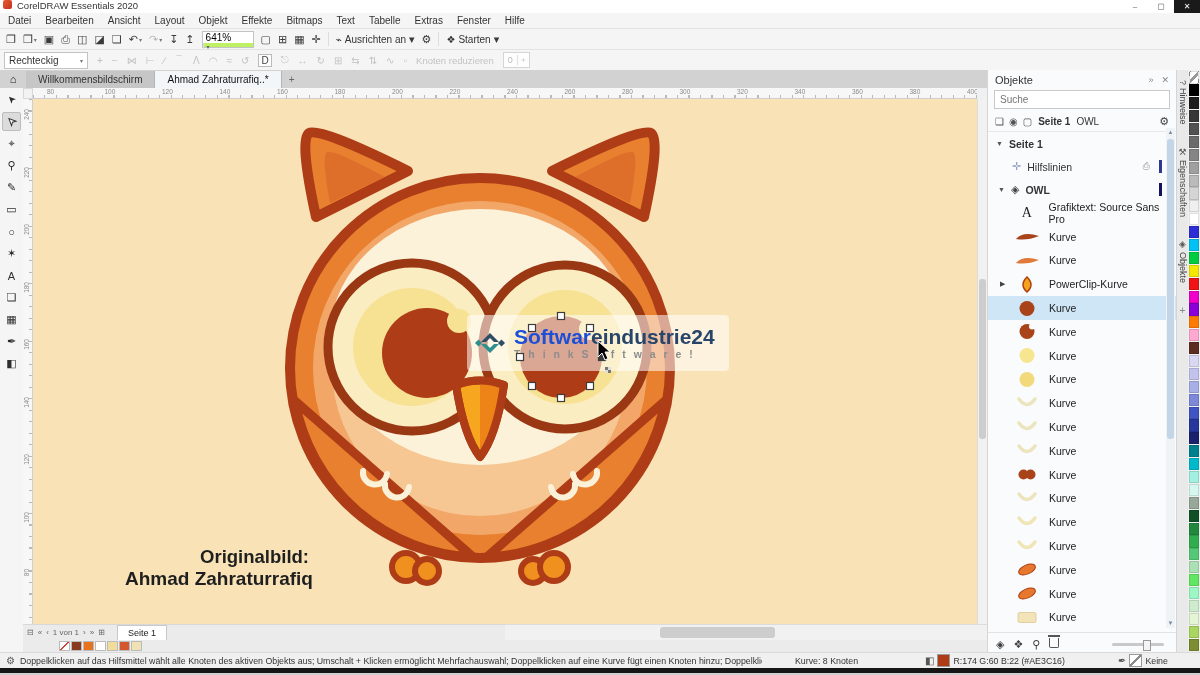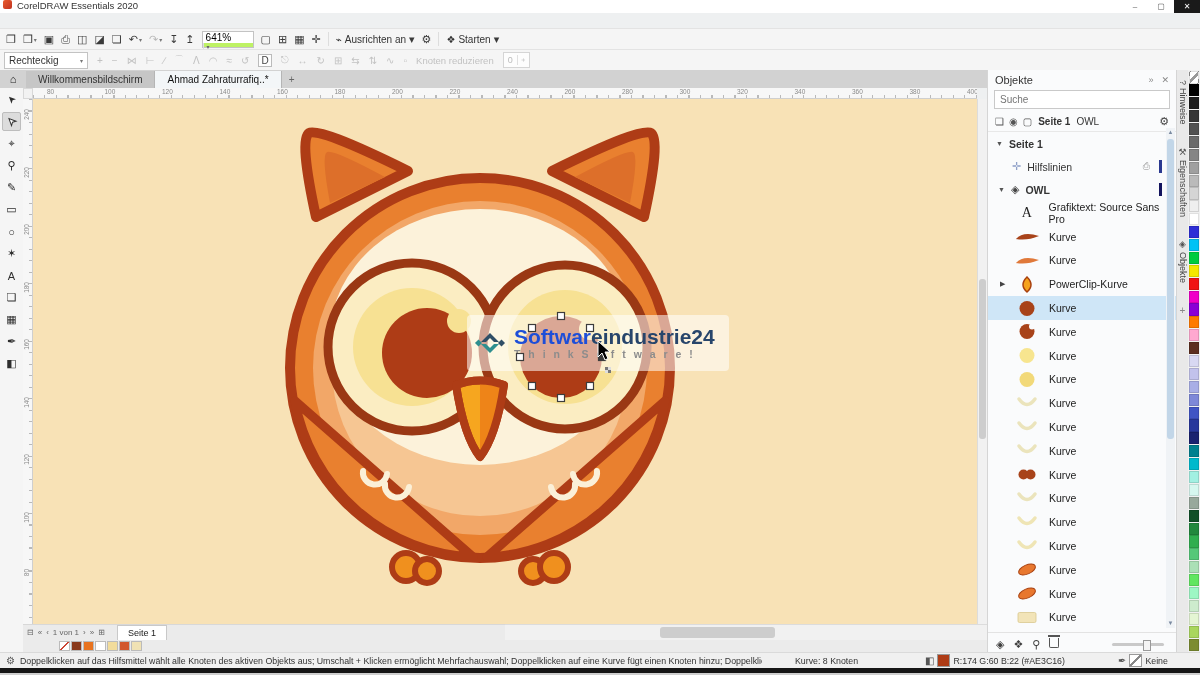--- a/index.html
+++ b/index.html
@@ -137,20 +137,34 @@
   <div class="abs titlebar" data-name="title-bar">
     <span class="corel-logo" data-name="corel-logo-icon"></span>
     <span data-name="window-title">CorelDRAW Essentials 2020</span>
     <div class="win-controls">
       <span class="win-btn" data-name="minimize-button">–</span>
       <span class="win-btn" data-name="maximize-button">▢</span>
       <span class="win-btn close" data-name="close-button">✕</span>
     </div>
   </div>
 
+  <div class="abs menubar" data-name="menu-bar">
+      <span class="menu-item" data-name="menu-datei">Datei</span>
+      <span class="menu-item" data-name="menu-bearbeiten">Bearbeiten</span>
+      <span class="menu-item" data-name="menu-ansicht">Ansicht</span>
+      <span class="menu-item" data-name="menu-layout">Layout</span>
+      <span class="menu-item" data-name="menu-objekt">Objekt</span>
+      <span class="menu-item" data-name="menu-effekte">Effekte</span>
+      <span class="menu-item" data-name="menu-bitmaps">Bitmaps</span>
+      <span class="menu-item" data-name="menu-text">Text</span>
+      <span class="menu-item" data-name="menu-tabelle">Tabelle</span>
+      <span class="menu-item" data-name="menu-extras">Extras</span>
+      <span class="menu-item" data-name="menu-fenster">Fenster</span>
+      <span class="menu-item" data-name="menu-hilfe">Hilfe</span>
+    </div>
 
   <div class="abs toolbar" data-name="standard-toolbar">
     <span style="display:flex;gap:7px;align-items:center;">
         <span class="tbi" data-name="new-document-button">
           <span data-name="new-document-icon">❐</span>
         </span>
         <span class="tbi" data-name="open-button">
           <span data-name="open-icon">❒</span>
           <span class="dd" data-name="chevron-down-icon">▾</span>
         </span>
@@ -387,20 +401,24 @@
         <path d="M24 16 L15 25 L6 16 L11 16 L15 20 L19 16 Z" fill="#2E8F8F"></path>
         <rect x="1" y="12.5" width="5" height="5" transform="rotate(45 3.5 15)" fill="#2E8F8F"></rect>
         <rect x="24" y="12.5" width="5" height="5" transform="rotate(45 26.5 15)" fill="#2F4E66"></rect>
       </svg>
       <span class="wm-text">
         <span class="wm-brand" data-name="watermark-brand"><span id="wm1" style="color:#1d4ed8;">Softwar</span><span id="wm2" style="color:#27456B;">eindustrie24</span></span>
         <span class="wm-tag" data-name="watermark-tagline">T h i n k   S o f t w a r e !</span>
       </span>
     </div>
 
+    <div class="credit" data-name="credit-text">
+      <div class="l1" data-name="credit-line1">Originalbild:</div>
+      <div class="l2" data-name="credit-line2">Ahmad Zahraturrafiq</div>
+    </div>
 
     <svg class="overlay-svg" data-name="selection-overlay" viewBox="0 0 944 525" width="944" height="525">
       <g data-name="curve-nodes" stroke="#3c3c3c" stroke-width="1.2">
         <rect x="524.5" y="213.5" width="7" height="7" fill="#fff"></rect>
         <rect x="553.5" y="225.5" width="7" height="7" fill="#fff"></rect>
         <rect x="565.5" y="254.5" width="7" height="7" fill="#3c3c3c"></rect>
         <rect x="553.5" y="283.5" width="7" height="7" fill="#fff"></rect>
         <rect x="524.5" y="295.5" width="7" height="7" fill="#fff"></rect>
         <rect x="495.5" y="283.5" width="7" height="7" fill="#fff"></rect>
         <rect x="483.5" y="254.5" width="7" height="7" fill="#fff"></rect>

